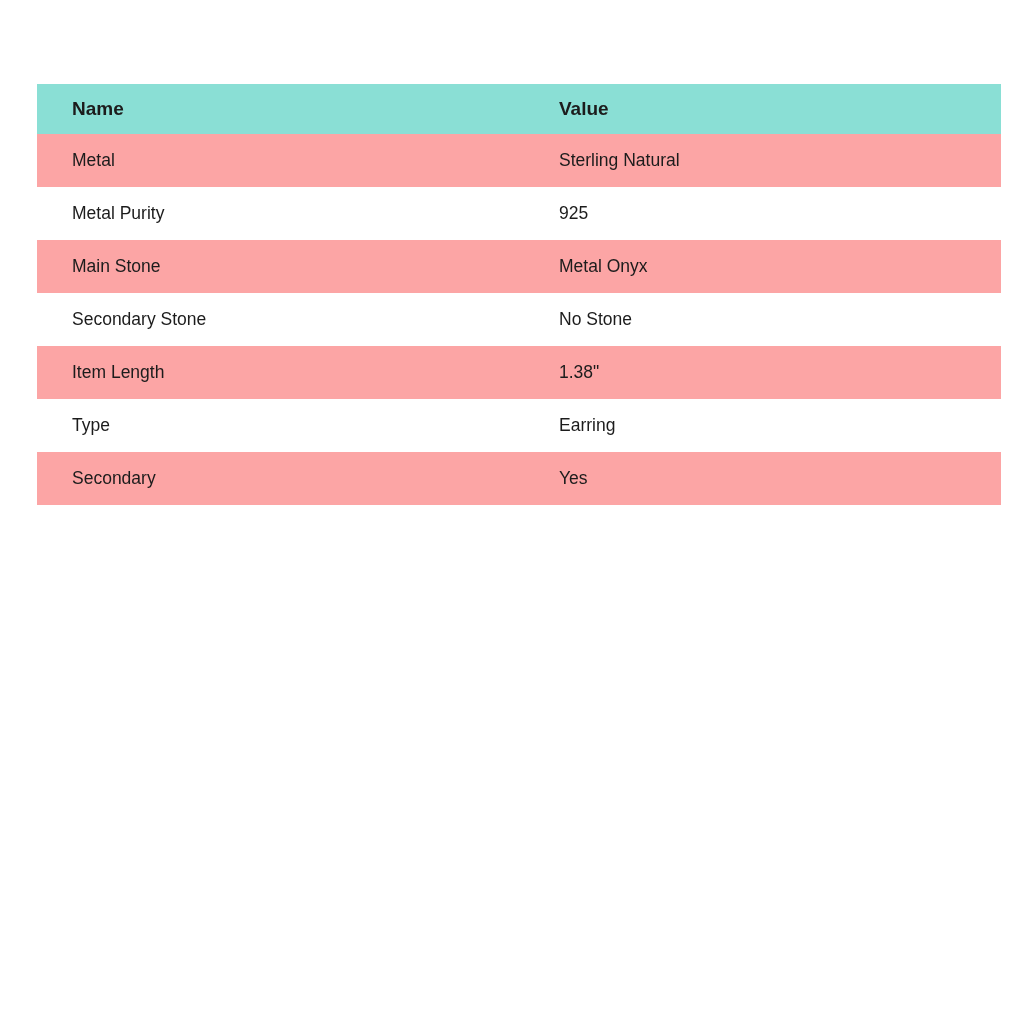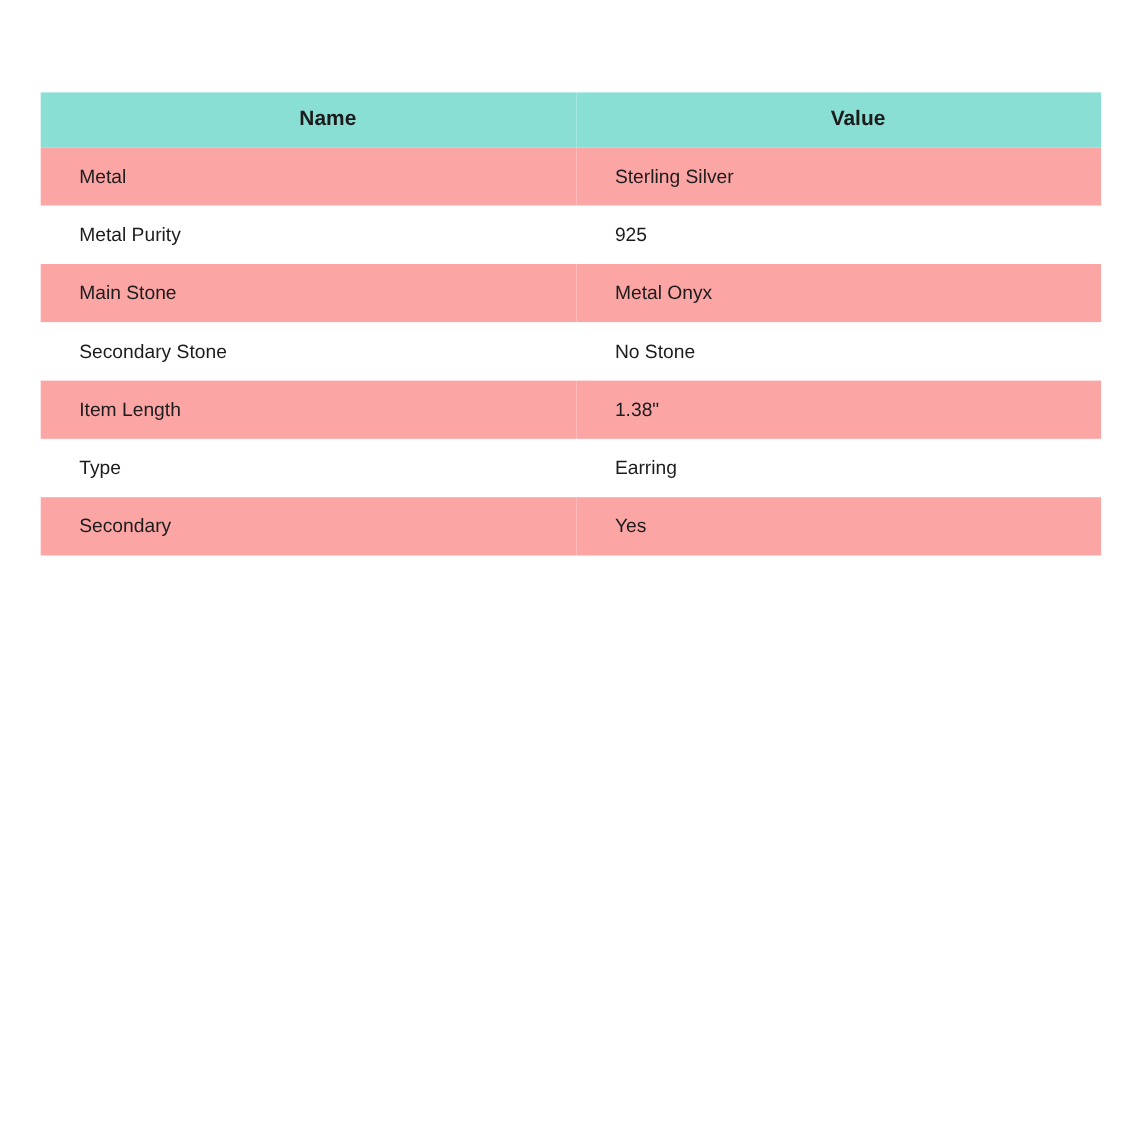--- a/index.html
+++ b/index.html
@@ -26,21 +26,21 @@
     table-layout: fixed;
   }
   .spec-table col.c-name { width: 487px; }
   .spec-table col.c-value { width: 477px; }
 
   .spec-table thead th {
     background: #8ADFD5;
     color: #1c1c1c;
     font-size: 19px;
     font-weight: 600;
-    text-align: center;
+    text-align: left;
     padding: 14px 0 14px 35px;
     height: 22px;
     border: none;
   }
   .spec-table tbody td {
     font-size: 17.5px;
     color: #1c1c1c;
     font-weight: 400;
     text-align: left;
     padding: 16px 0 16px 35px;
@@ -65,21 +65,21 @@
     </colgroup>
     <thead>
       <tr>
         <th>Name</th>
         <th>Value</th>
       </tr>
     </thead>
     <tbody>
       <tr class="even">
         <td>Metal</td>
-        <td>Sterling Silver</td>
+        <td>Sterling Natural</td>
       </tr>
       <tr class="odd">
         <td>Metal Purity</td>
         <td>925</td>
       </tr>
       <tr class="even">
         <td>Main Stone</td>
         <td>Metal Onyx</td>
       </tr>
       <tr class="odd">

